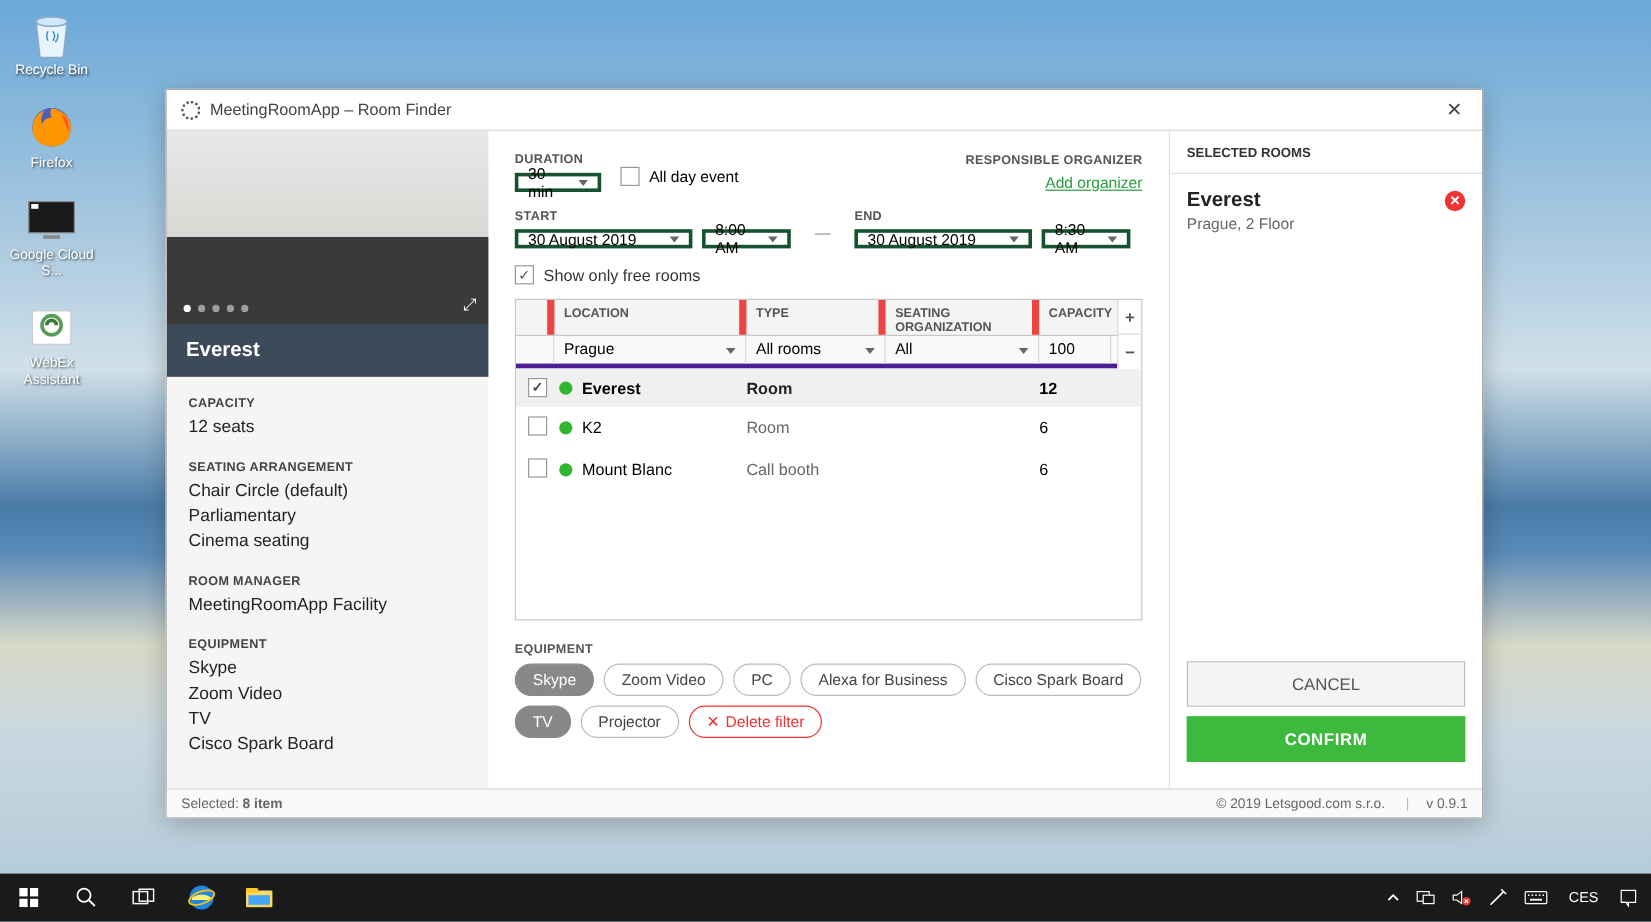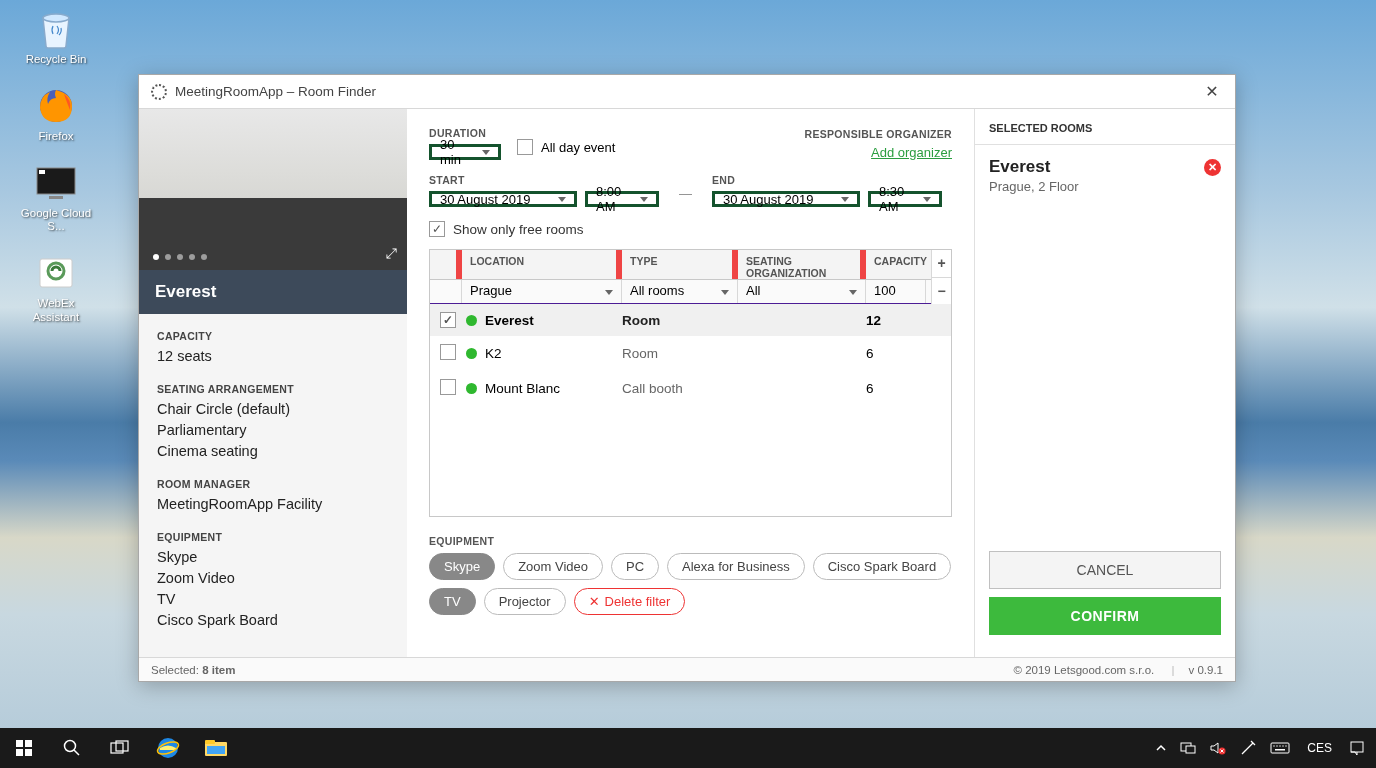--- a/index.html
+++ b/index.html
@@ -7,21 +7,21 @@
   font-family: "Segoe UI", Arial, sans-serif;
   font-size: 13px;
   width: 1376px;
   height: 768px;
   background: linear-gradient(to bottom, #6ba8d8 0%, #a8c8e0 25%, #d0e0e8 40%, #4a7ca8 55%, #5a8ab8 60%, #d8d8c8 70%, #c8d8e0 80%, #b0c8d8 100%);
   position: relative;
   overflow: hidden;
 }
 
 
-.desktop-icons { position: absolute; top: 8px; left: 20px; }
+.desktop-icons { position: absolute; top: 8px; left: 7px; }
 .desktop-icon { width: 72px; text-align: center; margin-bottom: 18px; cursor: pointer; }
 .desktop-icon .ic { width: 42px; height: 42px; margin: 0 auto 3px; display:flex; align-items:center; justify-content:center; }
 .desktop-icon .label { color: #fff; font-size: 11.5px; text-shadow: 1px 1px 2px rgba(0,0,0,0.7); line-height: 1.2; }
 
 
 .window {
   position: absolute;
   top: 74px;
   left: 138px;
   width: 1098px;
@@ -83,21 +83,21 @@
 .organizer { margin-left:auto; text-align:right; }
 .link-green { color:#2a9d3f; text-decoration:underline; cursor:pointer; font-size:13px; }
 
 .dash { color:#888; padding:0 4px 6px; }
 
 .free-rooms { display:flex; align-items:center; margin-bottom:12px; font-size:13.5px; color:#333; }
 
 
 .rooms-table { border:1px solid #c8c8c8; display:flex; flex-direction:column; height:268px; position:relative; }
 .table-head { display:flex; background:#f4f4f4; border-bottom:1px solid #c8c8c8; font-size:10.5px; font-weight:700; color:#555; }
-.table-filters { display:flex; background:#fafafa; border-bottom:1px solid #4c1d95; }
+.table-filters { display:flex; background:#fafafa; border-bottom:4px solid #4c1d95; }
 .col-check { width:32px; }
 .col-loc { width:160px; }
 .col-type { width:116px; }
 .col-seat { width:128px; }
 .col-cap { width:60px; }
 .th-cell { padding:5px 8px 0; border-right:6px solid #ef4444; }
 .th-cell:last-child { border-right:none; }
 .filter-cell { padding:3px 8px 5px; border-right:1px solid #d8d8d8; font-size:13px; display:flex; align-items:center; position:relative; cursor:pointer; }
 .filter-cell::after {
   content:''; position:absolute; right:8px; top:50%; margin-top:-2px;

